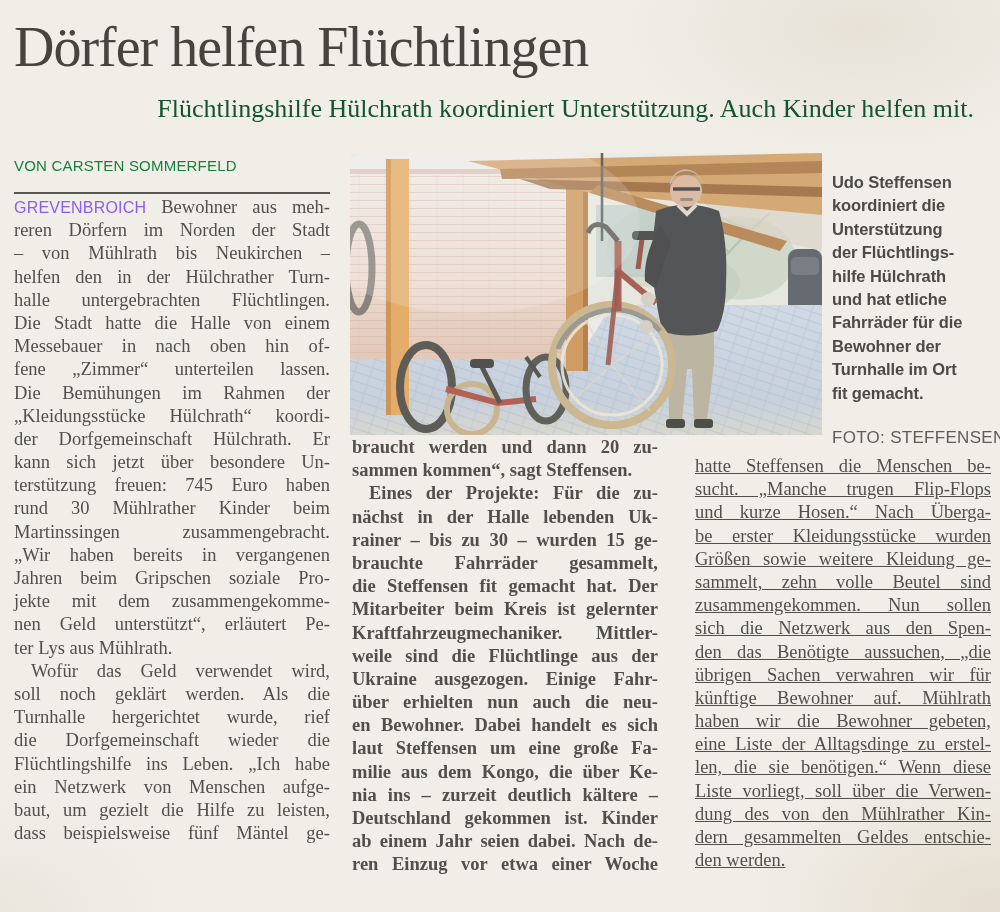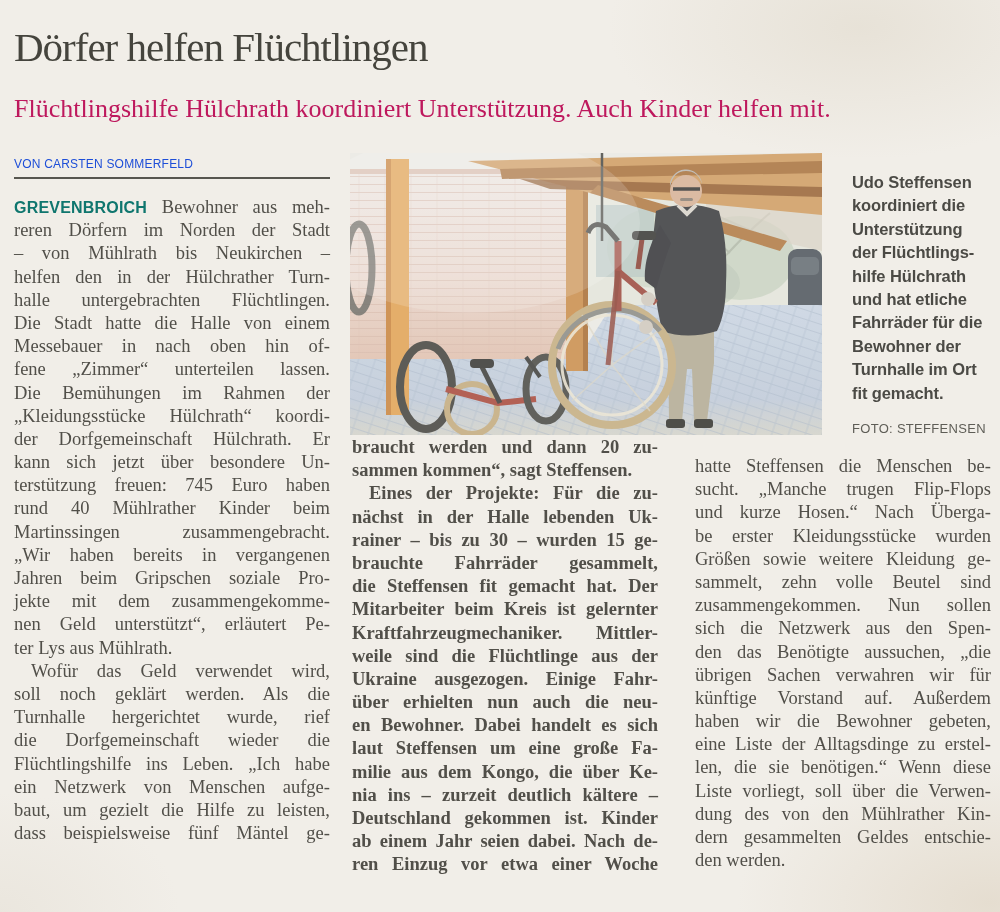--- a/index.html
+++ b/index.html
@@ -9,53 +9,53 @@
       radial-gradient(ellipse 420px 220px at 86% 3%, rgba(228,222,210,.75) 0%, rgba(228,222,210,0) 60%),
       radial-gradient(ellipse 460px 260px at 99% 99%, rgba(226,217,202,.8) 0%, rgba(226,217,202,0) 55%),
       radial-gradient(ellipse 300px 200px at 0% 100%, rgba(230,225,215,.6) 0%, rgba(230,225,215,0) 60%),
       #f1eee8;
     font-family:"Liberation Serif", serif;
     color:#4f4d47;
   }
   .abs{position:absolute;}
   .headline{
     left:14px;top:14px;width:960px;
-    font-size:41px;line-height:66px;letter-spacing:-1px;
+    font-size:56px;line-height:66px;letter-spacing:-1px;
     color:#45443d;font-weight:500;
   }
   .subhead{
     left:14px;top:94px;width:960px;
-    font-size:26px;line-height:30px;color:#be185d;
+    font-size:26px;line-height:30px;color:#14532d;text-align:right;
   }
   .byline{
     left:14px;top:157px;width:316px;
     font-family:"Liberation Sans", sans-serif;
-    font-size:12px;letter-spacing:.2px;color:#1d4ed8;
-    padding-bottom:6px;border-bottom:2px solid #57564f;
+    font-size:15px;letter-spacing:.2px;color:#15803d;
+    padding-bottom:18px;border-bottom:2px solid #57564f;
   }
   .col{
     width:316px;font-size:18.5px;line-height:23.2px;color:#514f49;
   }
   .tl{height:23.2px;text-align:justify;text-align-last:left;white-space:nowrap;}
   .tl.j{text-align-last:justify;white-space:normal;}
   .tl.ind{text-indent:17px;}
   .leadin{
-    font-family:"Liberation Sans", sans-serif;font-weight:700;
-    font-size:16px;letter-spacing:.2px;color:#0f766e;
+    font-family:"Liberation Sans", sans-serif;font-weight:400;
+    font-size:16px;letter-spacing:.2px;color:#8b5cf6;
   }
   .photo{left:350px;top:153px;width:472px;height:282px;}
   .caption{
-    left:852px;top:171px;width:142px;
+    left:832px;top:171px;width:142px;
     font-family:"Liberation Sans", sans-serif;font-weight:700;
     font-size:16.5px;line-height:23.4px;letter-spacing:-.1px;color:#4b4a45;
   }
   .cap-line{white-space:nowrap;}
   .credit{
     font-family:"Liberation Sans", sans-serif;font-weight:400;
-    font-size:13px;letter-spacing:.3px;color:#5e5d56;margin-top:12px;white-space:nowrap;
+    font-size:17px;letter-spacing:.3px;color:#5e5d56;margin-top:21px;white-space:nowrap;
   }
 </style>
 </head>
 <body>
 
 <div class="abs headline">Dörfer helfen Flüchtlingen</div>
 <div class="abs subhead">Flüchtlingshilfe Hülchrath koordiniert Unterstützung. Auch Kinder helfen mit.</div>
 <div class="abs byline">VON CARSTEN SOMMERFELD</div>
 
 <div class="abs col" style="left:14px;top:196px;width:316px;">
@@ -65,21 +65,21 @@
     <div class="tl j">helfen den in der Hülchrather Turn-</div>
     <div class="tl j">halle untergebrachten Flüchtlingen.</div>
     <div class="tl j">Die Stadt hatte die Halle von einem</div>
     <div class="tl j">Messebauer in nach oben hin of-</div>
     <div class="tl j">fene „Zimmer“ unterteilen lassen.</div>
     <div class="tl j">Die Bemühungen im Rahmen der</div>
     <div class="tl j">„Kleidungsstücke Hülchrath“ koordi-</div>
     <div class="tl j">der Dorfgemeinschaft Hülchrath. Er</div>
     <div class="tl j">kann sich jetzt über besondere Un-</div>
     <div class="tl j">terstützung freuen: 745 Euro haben</div>
-    <div class="tl j">rund 40 Mühlrather Kinder beim</div>
+    <div class="tl j">rund 30 Mühlrather Kinder beim</div>
     <div class="tl j">Martinssingen zusammengebracht.</div>
     <div class="tl j">„Wir haben bereits in vergangenen</div>
     <div class="tl j">Jahren beim Gripschen soziale Pro-</div>
     <div class="tl j">jekte mit dem zusammengekomme-</div>
     <div class="tl j">nen Geld unterstützt“, erläutert Pe-</div>
     <div class="tl">ter Lys aus Mühlrath.</div>
     <div class="tl j ind">Wofür das Geld verwendet wird,</div>
     <div class="tl j">soll noch geklärt werden. Als die</div>
     <div class="tl j">Turnhalle hergerichtet wurde, rief</div>
     <div class="tl j">die Dorfgemeinschaft wieder die</div>
@@ -102,32 +102,32 @@
     <div class="tl j">Ukraine ausgezogen. Einige Fahr-</div>
     <div class="tl j">über erhielten nun auch die neu-</div>
     <div class="tl j">en Bewohner. Dabei handelt es sich</div>
     <div class="tl j">laut Steffensen um eine große Fa-</div>
     <div class="tl j">milie aus dem Kongo, die über Ke-</div>
     <div class="tl j">nia ins – zurzeit deutlich kältere –</div>
     <div class="tl j">Deutschland gekommen ist. Kinder</div>
     <div class="tl j">ab einem Jahr seien dabei. Nach de-</div>
     <div class="tl j">ren Einzug vor etwa einer Woche</div>
   </div>
-<div class="abs col" style="left:695px;top:455px;width:296px;">
+<div class="abs col" style="left:695px;top:455px;width:296px;text-decoration:underline;">
     <div class="tl j">hatte Steffensen die Menschen be-</div>
     <div class="tl j">sucht. „Manche trugen Flip-Flops</div>
     <div class="tl j">und kurze Hosen.“ Nach Überga-</div>
     <div class="tl j">be erster Kleidungsstücke wurden</div>
     <div class="tl j">Größen sowie weitere Kleidung ge-</div>
     <div class="tl j">sammelt, zehn volle Beutel sind</div>
     <div class="tl j">zusammengekommen. Nun sollen</div>
     <div class="tl j">sich die Netzwerk aus den Spen-</div>
     <div class="tl j">den das Benötigte aussuchen, „die</div>
     <div class="tl j">übrigen Sachen verwahren wir für</div>
-    <div class="tl j">künftige Vorstand auf. Außerdem</div>
+    <div class="tl j">künftige Bewohner auf. Mühlrath</div>
     <div class="tl j">haben wir die Bewohner gebeten,</div>
     <div class="tl j">eine Liste der Alltagsdinge zu erstel-</div>
     <div class="tl j">len, die sie benötigen.“ Wenn diese</div>
     <div class="tl j">Liste vorliegt, soll über die Verwen-</div>
     <div class="tl j">dung des von den Mühlrather Kin-</div>
     <div class="tl j">dern gesammelten Geldes entschie-</div>
     <div class="tl">den werden.</div>
   </div>
 
 <div class="abs photo">

